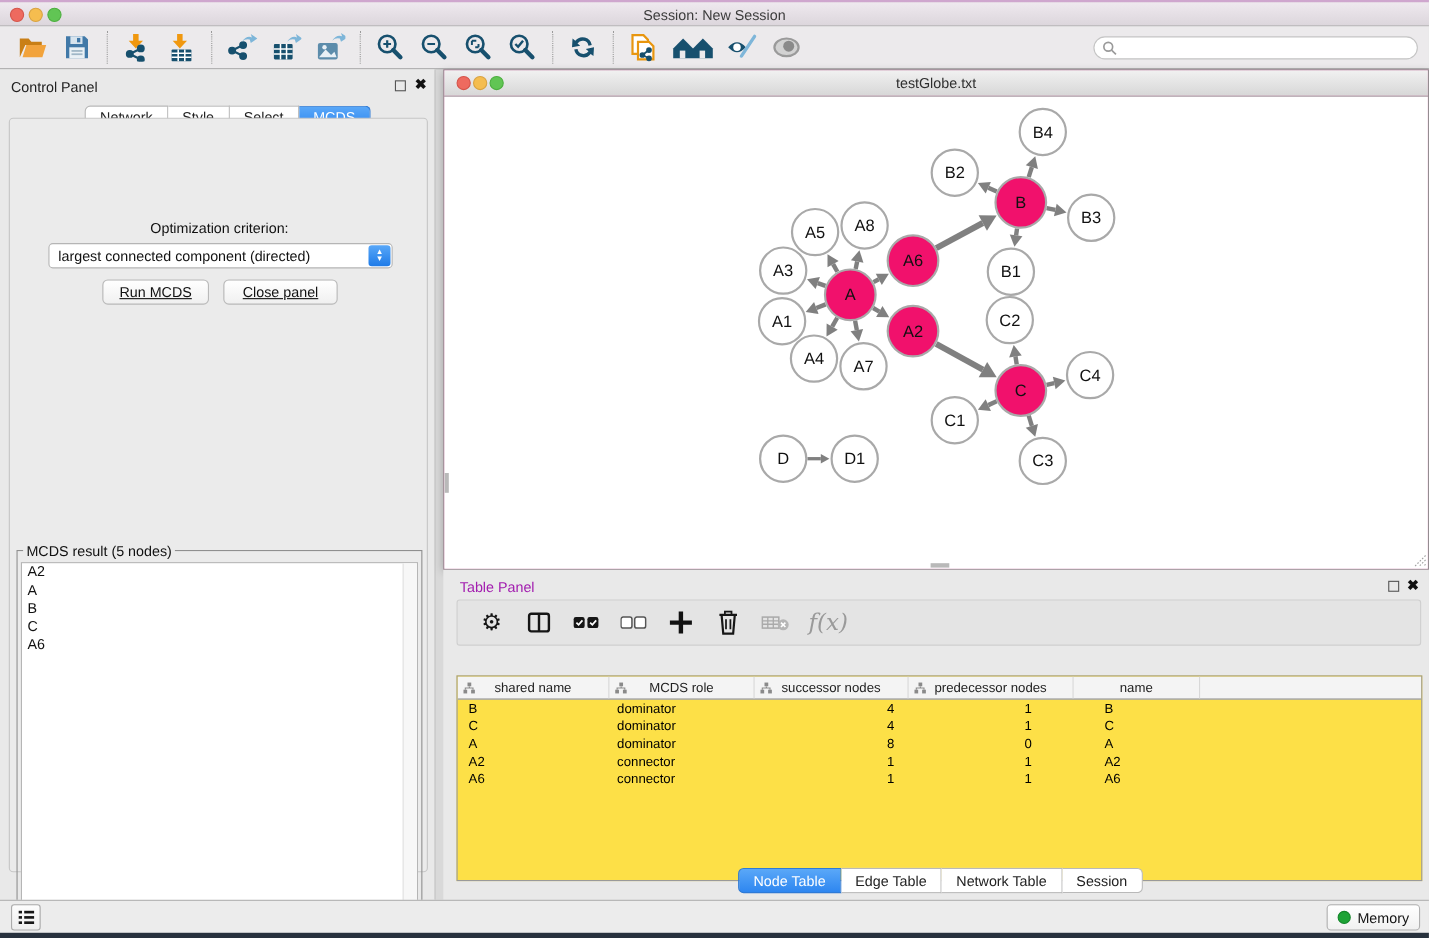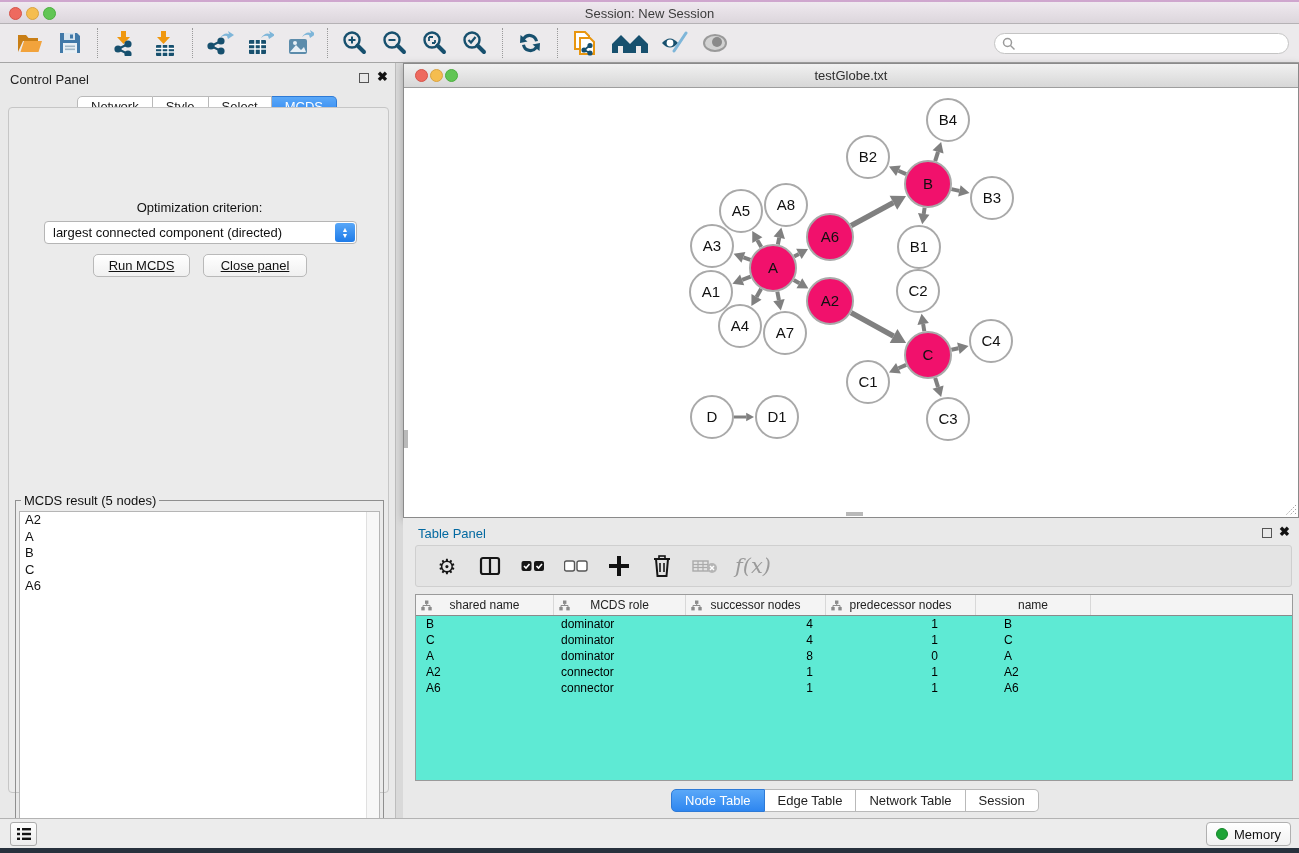--- a/index.html
+++ b/index.html
@@ -93,32 +93,32 @@
   #graph-svg { position:absolute; left:0; top:0; }
   .vthumb { position:absolute; left:0px; top:342px; width:4px; height:18px;
     background:#b9b9b9; }
   .hthumb { position:absolute; left:442px; bottom:1px; width:17px; height:4px;
     background:#b9b9b9; }
   #resize-grip { position:absolute; right:1px; bottom:1px; }
 
   
   #table-panel { position:absolute; left:403px; top:518px; width:896px;
     height:300px; background:#e9e9e9; }
-  #tp-title { position:absolute; left:15px; top:8px; font-size:13px; color:#0369a1; }
+  #tp-title { position:absolute; left:15px; top:8px; font-size:13px; color:#a21caf; }
   #tp-toolbar { position:absolute; left:12px; top:27px; width:877px; height:42px;
     background:#e4e4e4; border:1px solid #cfcfcf; border-radius:3px;
     display:flex; align-items:center; padding-left:14px; }
   .tpt-btn { width:34px; height:32px; display:flex; align-items:center;
     justify-content:center; margin-right:9px; }
   .gear-glyph { font-size:21px; color:#161616; line-height:21px; }
   .fx-glyph { font-family:"DejaVu Serif",serif; font-style:italic;
     font-size:21px; color:#9a9a9a; }
 
-  #tp-table { position:absolute; left:12px; top:76px; width:878px; height:187px;
-    background:#5eead4; border:1px solid #9a9a9a; overflow:hidden; }
+  #tp-table { position:absolute; left:12px; top:96px; width:878px; height:187px;
+    background:#fde047; border:1px solid #9a9a9a; overflow:hidden; }
   #tp-header { display:flex; height:21px; background:#f4f4f4;
     border-bottom:1px solid #8a8a8a; }
   .th-cell { position:relative; height:100%; display:flex; align-items:center;
     justify-content:center; font-size:12px; color:#222;
     border-right:1px solid #d8d8d8; }
   .th-cell .sort-ico { position:absolute; left:5px; top:5px; }
   .t-row { display:flex; height:16px; align-items:center; }
   .td-cell { font-size:12px; color:#000; height:100%; display:flex;
     align-items:center; }
 

